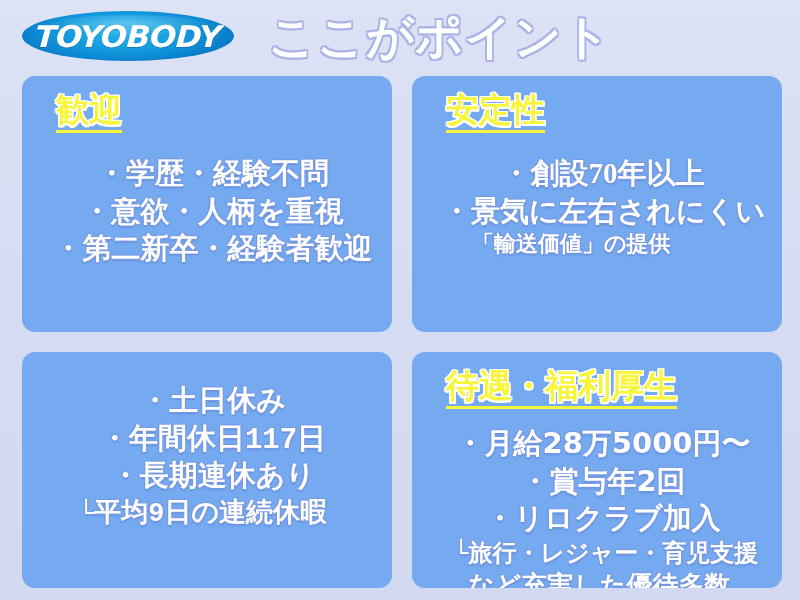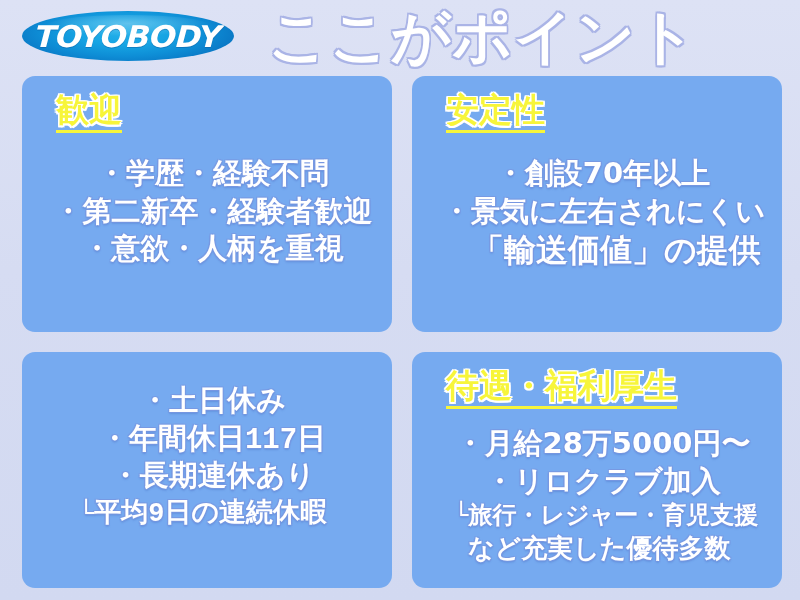--- a/index.html
+++ b/index.html
@@ -66,21 +66,21 @@
     font-size: 30px;
     letter-spacing: -0.5px;
     color: #ffffff;
     transform: scaleX(1.04) skewX(-3deg);
     text-shadow: 0 1px 0 rgba(10,90,160,0.45);
     white-space: nowrap;
   }
 
   .headline {
     margin-left: 34px;
-    font-size: 59px;
+    font-size: 47px;
     font-weight: 700;
     line-height: 1;
     color: #ffffff;
     letter-spacing: 1px;
     white-space: nowrap;
     text-shadow:
       -1.6px -1.6px 0 #aab4e6,
        1.6px -1.6px 0 #aab4e6,
       -1.6px  1.6px 0 #aab4e6,
        1.6px  1.6px 0 #aab4e6,
@@ -161,50 +161,50 @@
     font-size: 27px;
     margin-left: 40px;
   }
   .card-list li.cont {
     font-size: 27px;
     margin-left: 54px;
   }
 
   
   #card-welcome  .card-list { margin-top: 22px; }
-  #card-stability .card-list { margin-top: 22px; }
+  #card-stability .card-list { margin-top: 22px; font-family: Liberation Serif, serif; }
   #card-holidays .card-list { margin-top: 18px; font-family: Liberation Mono, monospace; }
   #card-benefits .card-list { margin-top: 16px; }
 
   #card-holidays .card-list li.sub  { font-size: 27px; margin-left: 38px; }
   #card-benefits .card-list li.sub  { font-size: 24px; margin-left: 24px; }
   #card-benefits .card-list li.cont { font-size: 26px; margin-left: 38px; }
-  #card-stability .card-list li.cont { font-size: 32px; margin-left: 42px; }
+  #card-stability .card-list li.cont { font-size: 22px; margin-left: 42px; }
 </style>
 </head>
 <body>
 
 <div class="poster">
 
   <div class="header">
     <div class="logo">
       <span class="logo-glow"></span>
       <span class="logo-text">TOYOBODY</span>
     </div>
     <div class="headline">ここがポイント</div>
   </div>
 
   <div class="grid">
 
     <div class="card" id="card-welcome">
       <div class="card-title">歓迎</div>
       <ul class="card-list">
         <li class="main">・学歴・経験不問</li>
+        <li class="main">・意欲・人柄を重視</li>
         <li class="main">・第二新卒・経験者歓迎</li>
-        <li class="main">・意欲・人柄を重視</li>
       </ul>
     </div>
 
     <div class="card" id="card-stability">
       <div class="card-title">安定性</div>
       <ul class="card-list">
         <li class="main">・創設70年以上</li>
         <li class="main">・景気に左右されにくい</li>
         <li class="cont">「輸送価値」の提供</li>
       </ul>
@@ -216,20 +216,21 @@
         <li class="main">・年間休日117日</li>
         <li class="main">・長期連休あり</li>
         <li class="sub">└平均9日の連続休暇</li>
       </ul>
     </div>
 
     <div class="card" id="card-benefits">
       <div class="card-title">待遇・福利厚生</div>
       <ul class="card-list">
         <li class="main">・月給28万5000円〜</li>
+        <li class="main">・賞与年2回</li>
         <li class="main">・リロクラブ加入</li>
         <li class="sub">└旅行・レジャー・育児支援</li>
         <li class="cont">など充実した優待多数</li>
       </ul>
     </div>
 
   </div>
 </div>
 
 </body></html>

